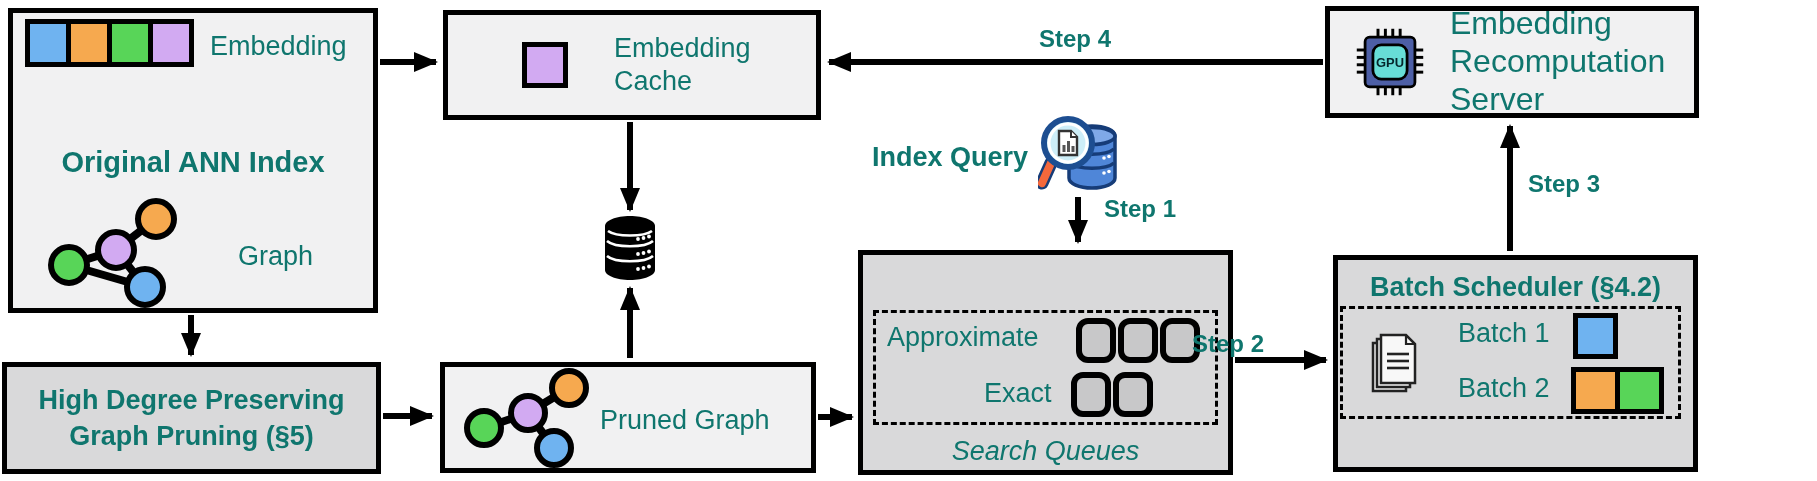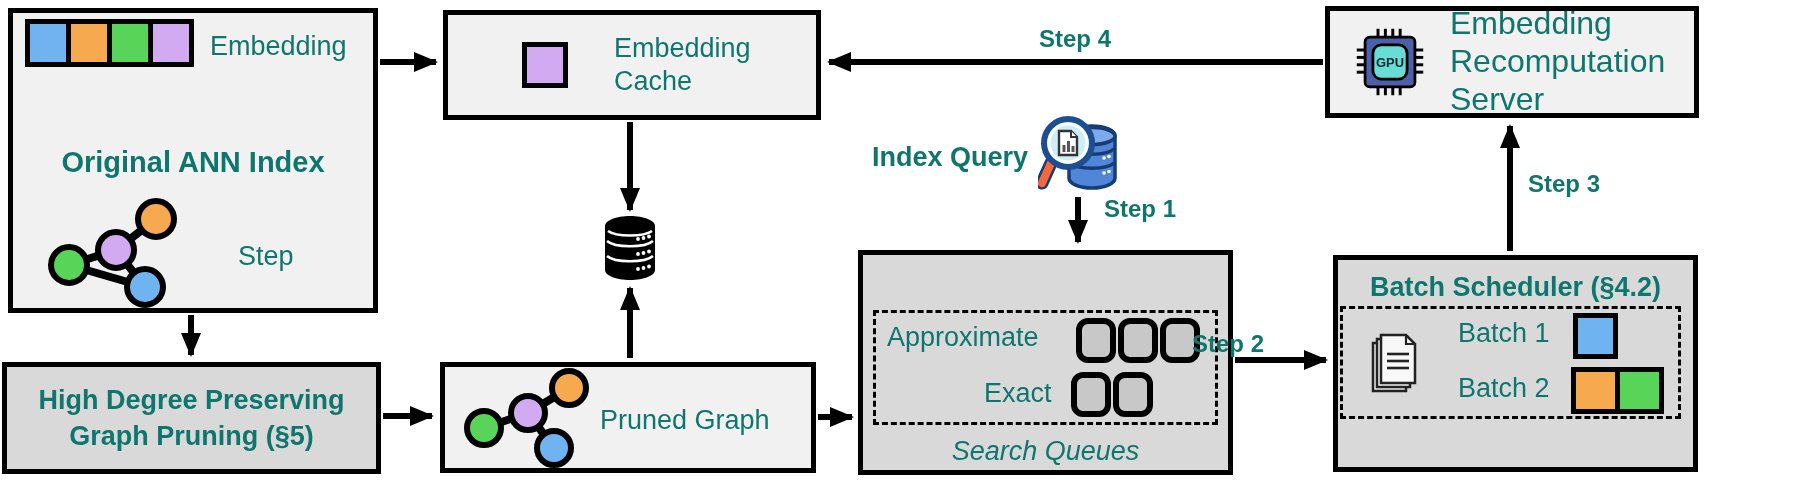--- a/index.html
+++ b/index.html
@@ -80,21 +80,21 @@
     <svg class="abs" style="left:28px;top:180px;" width="145" height="118" viewBox="0 0 145 118">
       <line x1="115" y1="26" x2="75" y2="57" stroke="#000" stroke-width="8"></line>
       <line x1="75" y1="57" x2="28" y2="72" stroke="#000" stroke-width="8"></line>
       <line x1="75" y1="57" x2="104" y2="94" stroke="#000" stroke-width="8"></line>
       <line x1="28" y1="72" x2="104" y2="94" stroke="#000" stroke-width="8"></line>
       <circle cx="115" cy="26" r="18" fill="#f6a94f" stroke="#000" stroke-width="6"></circle>
       <circle cx="75" cy="57" r="18" fill="#d2aaf2" stroke="#000" stroke-width="6"></circle>
       <circle cx="28" cy="72" r="18" fill="#58d558" stroke="#000" stroke-width="6"></circle>
       <circle cx="104" cy="94" r="18" fill="#6fb3f0" stroke="#000" stroke-width="6"></circle>
     </svg>
-    <div class="lbl" style="left:225px;top:228px;">Step</div>
+    <div class="lbl" style="left:225px;top:228px;">Graph</div>
   </div>
 
   <div class="box box-light" style="left:443px;top:10px;width:378px;height:110px;">
     <div class="cache-inner">
       <div class="cache-sq"></div>
       <div class="cache-text">Embedding Cache</div>
     </div>
   </div>
 
   <svg class="abs" style="left:602px;top:215px;" width="56" height="66" viewBox="0 0 56 66">

